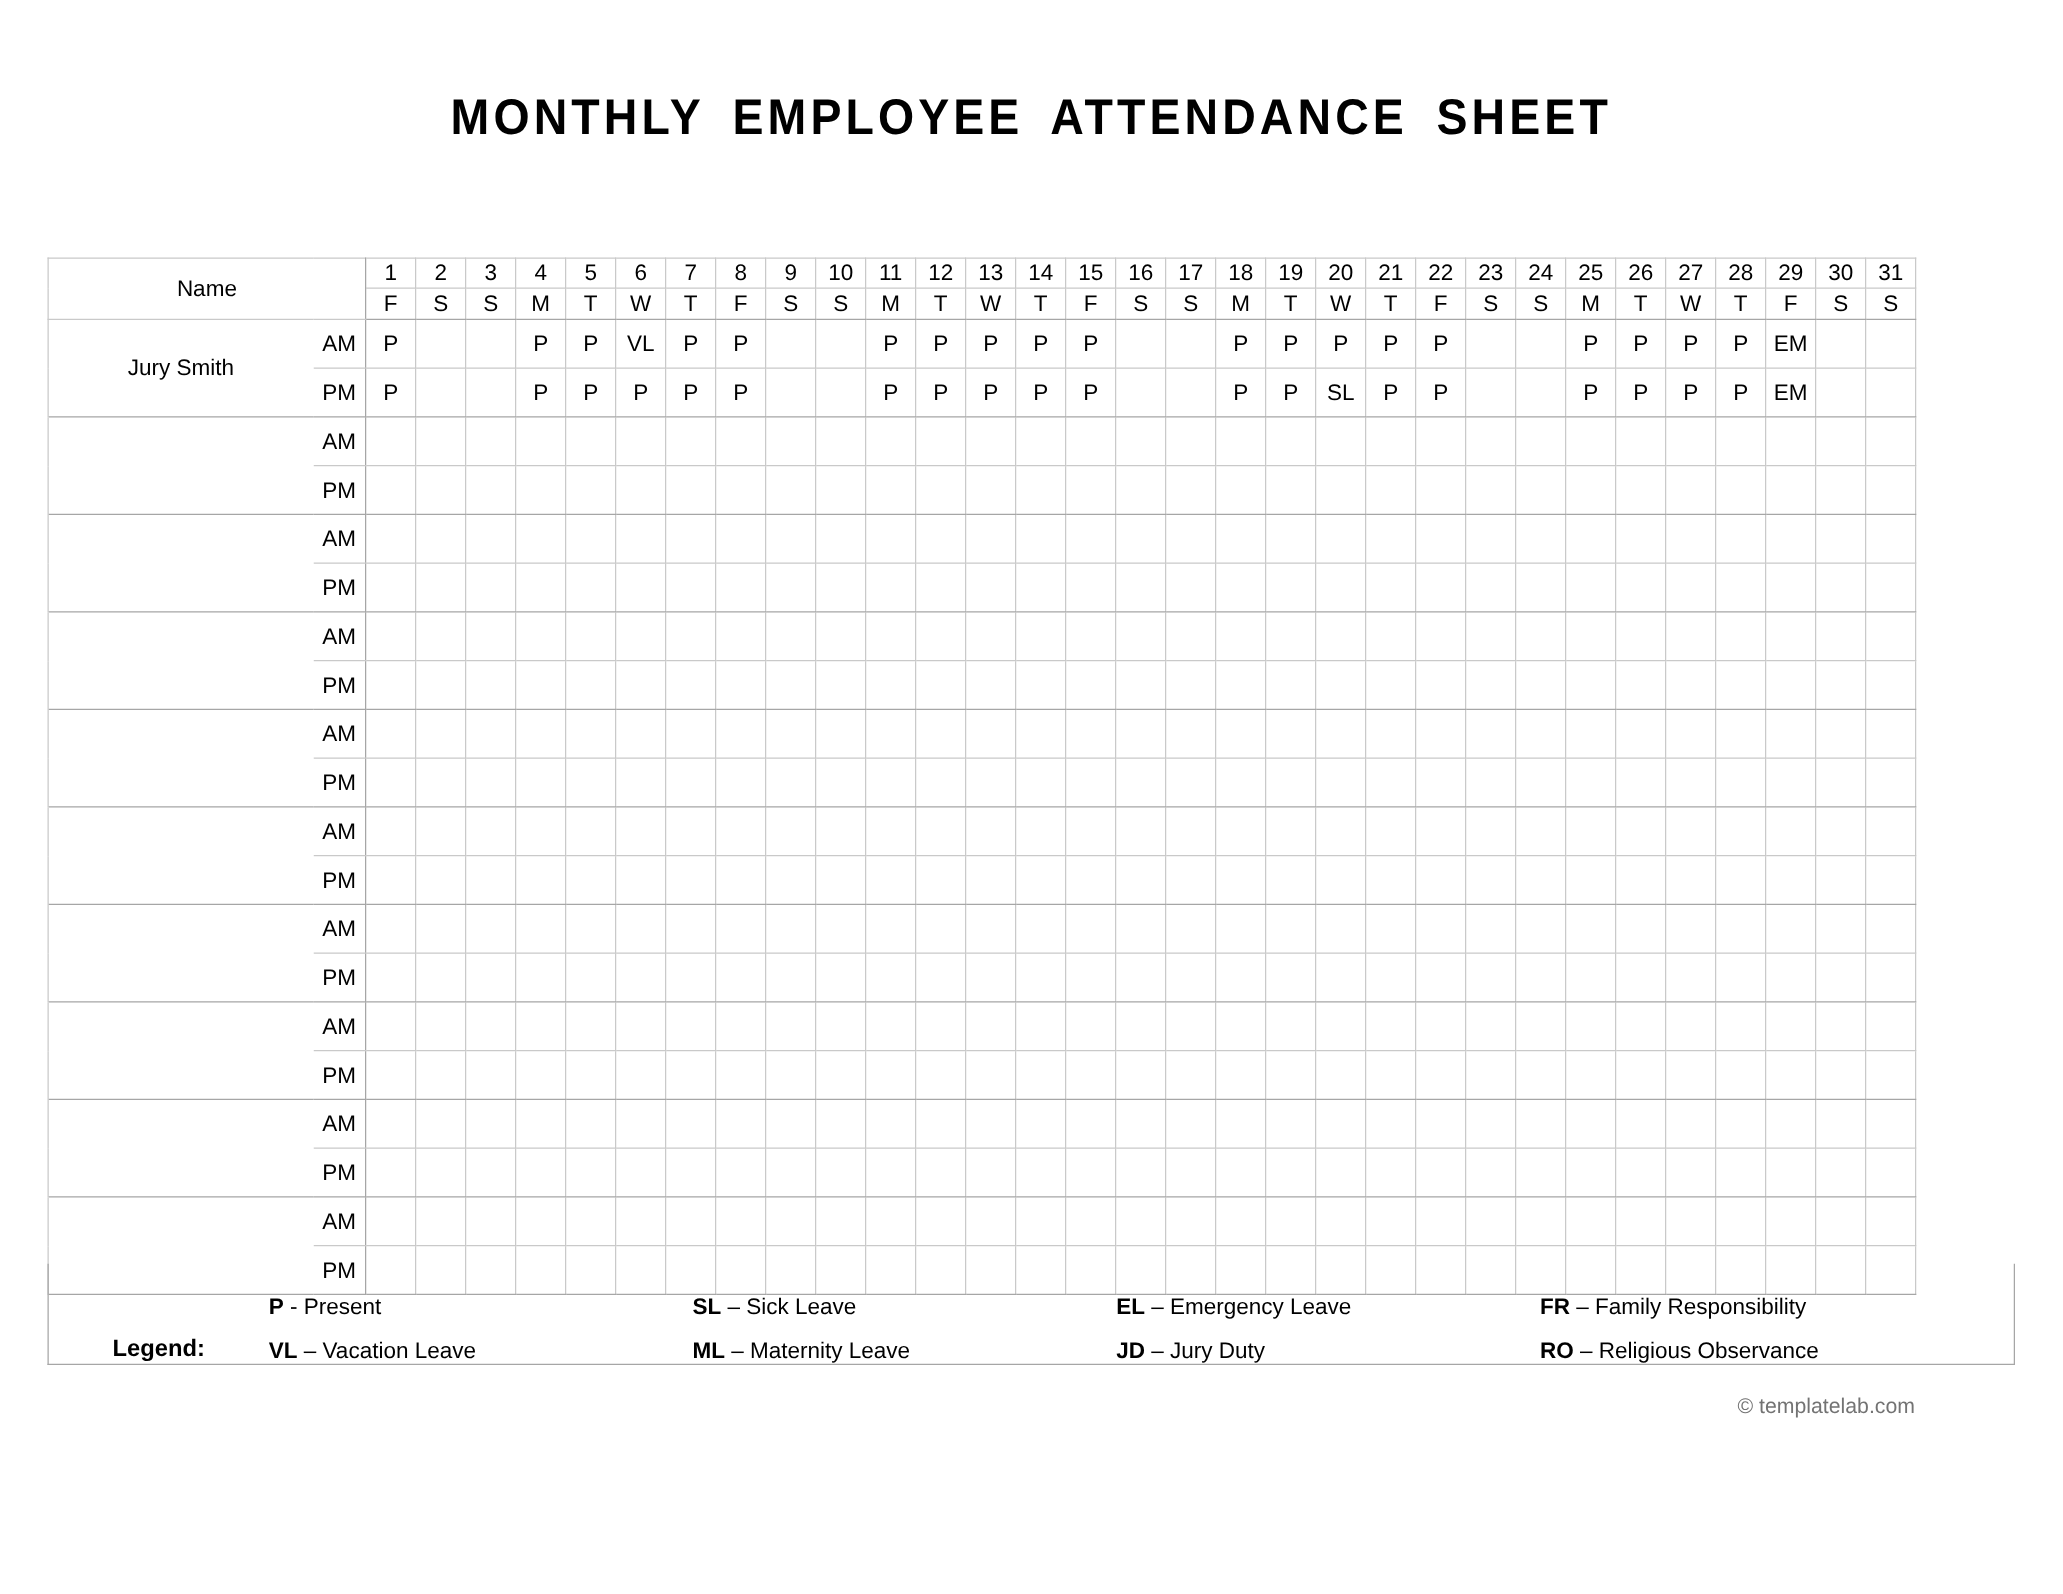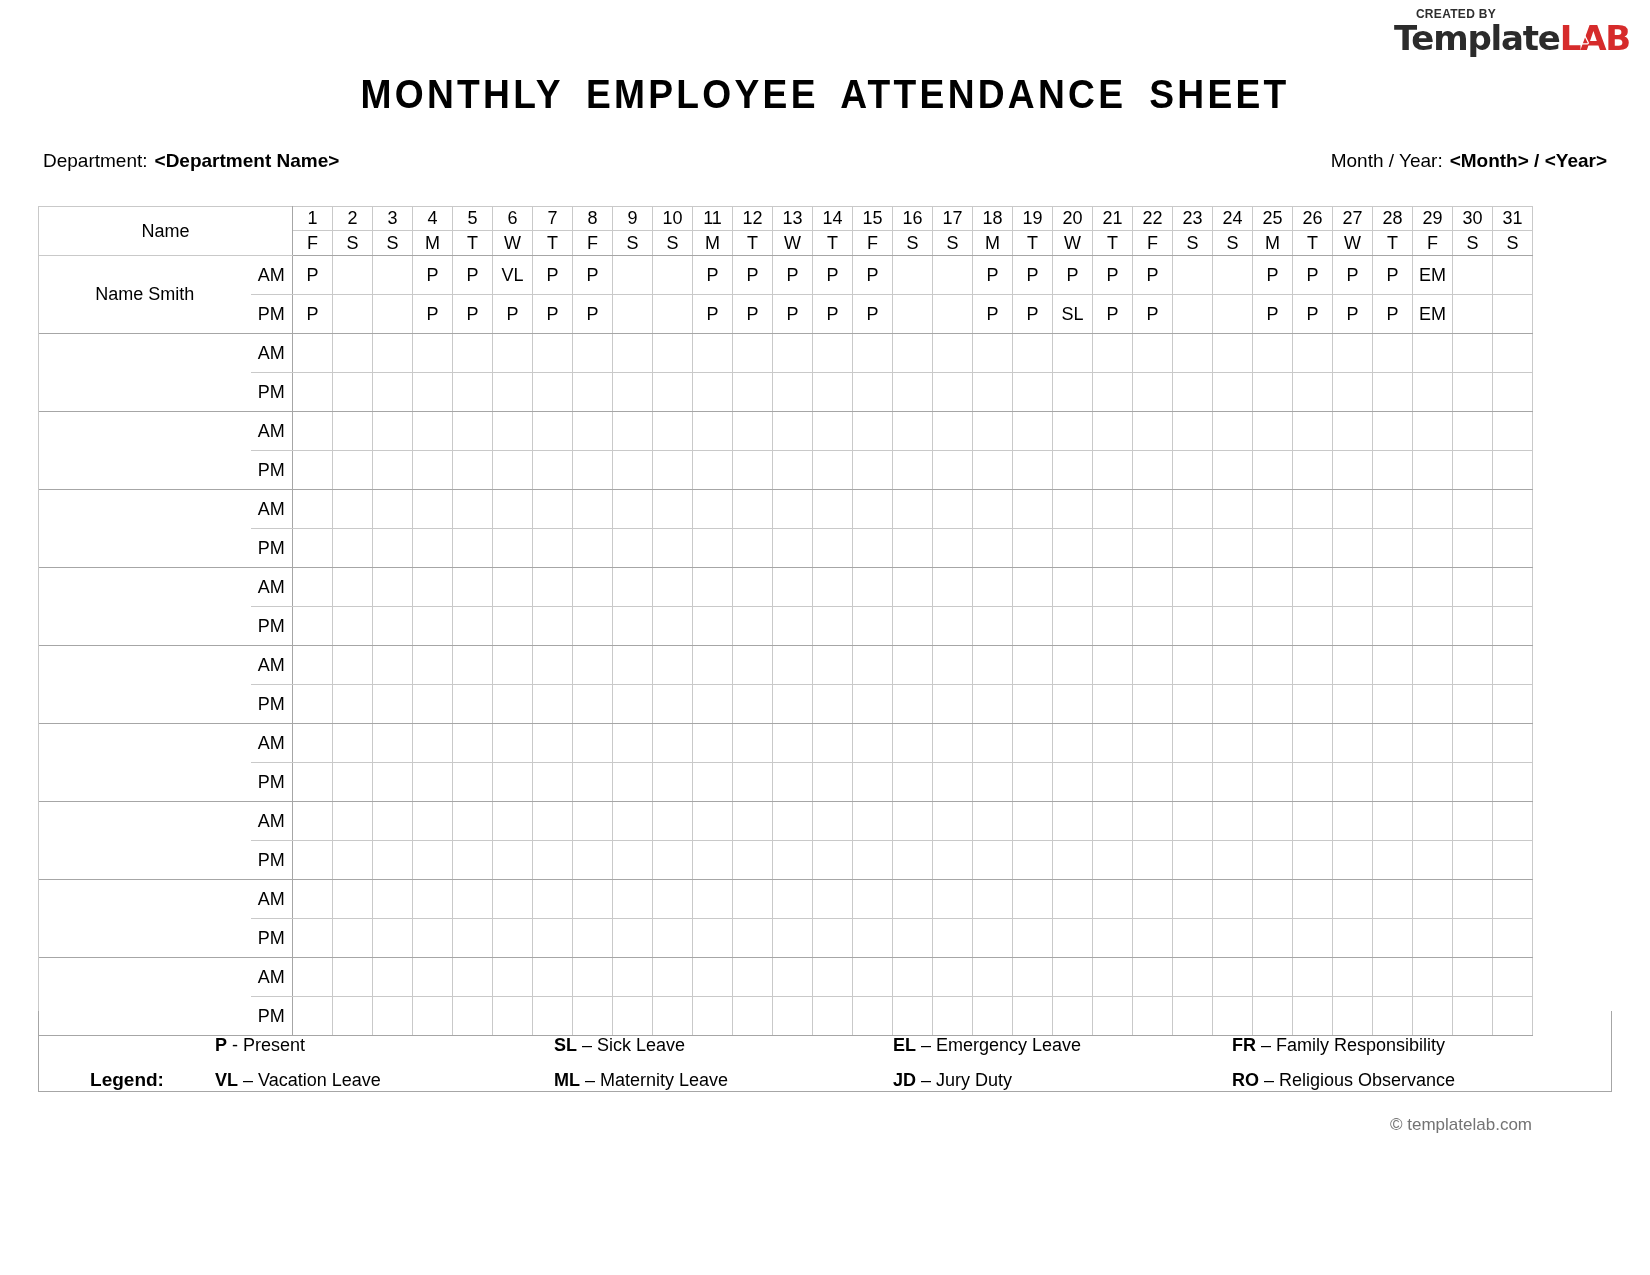--- a/index.html
+++ b/index.html
@@ -194,39 +194,23 @@
     right: 118px;
     font-size: 17px;
     color: #737373;
   }
 </style>
 </head>
 <body>
 
 <div class="page">
 
-  <div class="brand">
-    <div class="brand-created">CREATED BY</div>
-    <div class="brand-word"><span class="brand-dark">Template</span><span class="brand-red">LAB</span></div>
-    <svg class="brand-flask" viewBox="0 0 20 24">
-      <path d="M8 2 L8 9 L2.5 20 Q1.6 22 4 22 L16 22 Q18.4 22 17.5 20 L12 9 L12 2 Z" fill="none" stroke="#ffffff" stroke-width="2"></path>
-      <path d="M7 2 L13 2" stroke="#ffffff" stroke-width="2" fill="none"></path>
-    </svg>
-  </div>
 
   <h1 class="title">MONTHLY EMPLOYEE ATTENDANCE SHEET</h1>
 
-  <div class="meta-row">
-    <div>
-      <span class="meta-label">Department:</span><span class="meta-value">&lt;Department Name&gt;</span>
-    </div>
-    <div>
-      <span class="meta-label">Month / Year:</span><span class="meta-value">&lt;Month&gt; / &lt;Year&gt;</span>
-    </div>
-  </div>
 
   <div class="sheet-wrap">
     <table class="sheet">
       <colgroup id="sheet-colgroup">
           <col class="col-name">
           <col class="col-ampm">
           <col class="col-day">
           <col class="col-day">
           <col class="col-day">
           <col class="col-day">
@@ -322,21 +306,21 @@
             <th class="hdr-dayletter">T</th>
             <th class="hdr-dayletter">W</th>
             <th class="hdr-dayletter">T</th>
             <th class="hdr-dayletter">F</th>
             <th class="hdr-dayletter">S</th>
             <th class="hdr-dayletter">S</th>
           </tr>
       </thead>
       <tbody id="sheet-body">
           <tr class="row-am block-top">
-            <td class="emp-name" rowspan="2">Name Smith</td>
+            <td class="emp-name" rowspan="2">Jury Smith</td>
             <td class="ampm">AM</td>
             <td class="cell">P</td>
             <td class="cell"></td>
             <td class="cell"></td>
             <td class="cell">P</td>
             <td class="cell">P</td>
             <td class="cell">VL</td>
             <td class="cell">P</td>
             <td class="cell">P</td>
             <td class="cell"></td>

